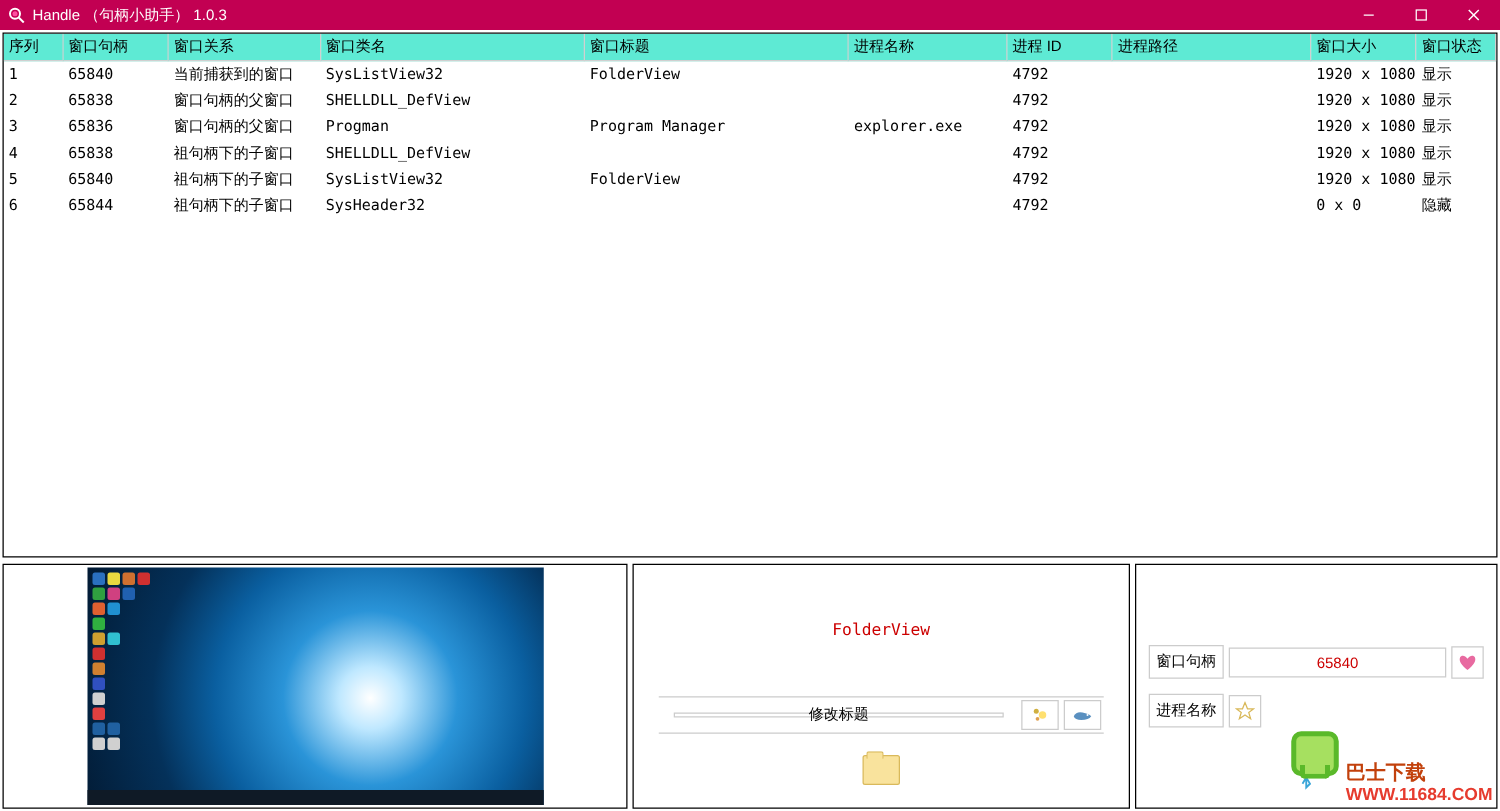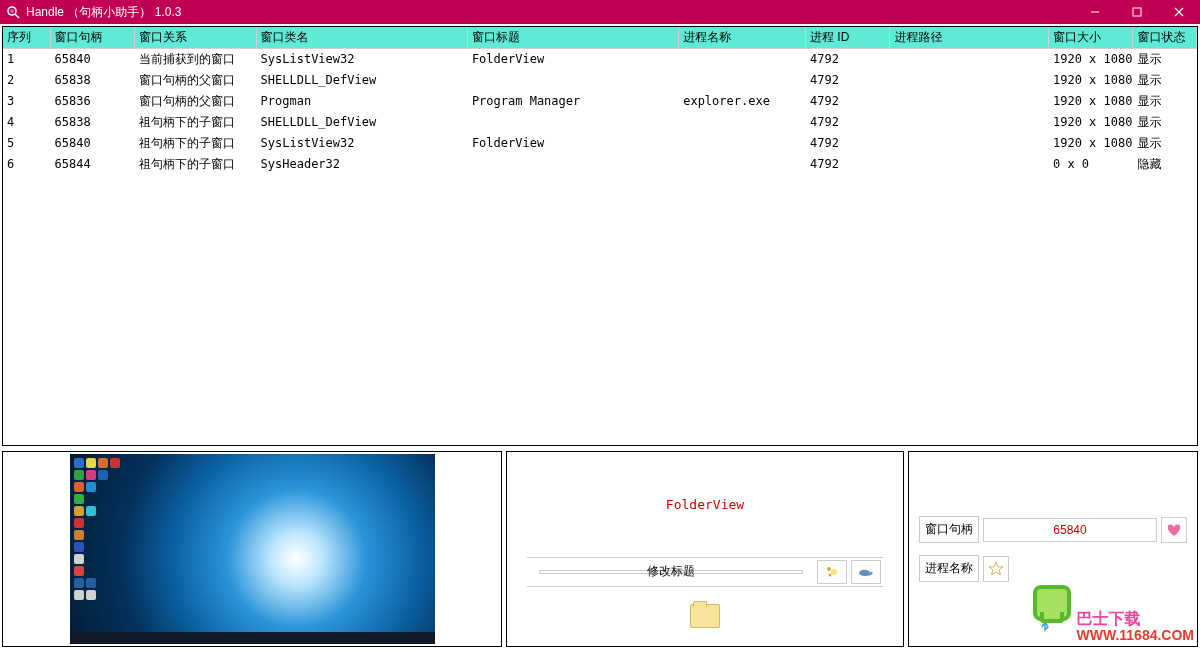--- a/index.html
+++ b/index.html
@@ -50,21 +50,21 @@
 .right-panel { width: 290px; border: 1px solid #000; margin: 2px; display: flex; flex-direction: column; justify-content: center; gap: 12px; padding: 30px 10px; }
 .field-row { display: flex; align-items: center; gap: 4px; }
 .field-label { width: 60px; text-align: center; border: 1px solid #ccc; padding: 4px 2px; font-size: 12px; }
 .field-value { flex: 1; text-align: center; border: 1px solid #ccc; padding: 4px 2px; color: #c00; font-size: 12px; }
 .field-icon { width: 26px; height: 26px; display: flex; align-items: center; justify-content: center; border: 1px solid #ccc; }
 
 .watermark { position: absolute; right: 6px; bottom: 6px; display: flex; align-items: center; gap: 6px; }
 .wm-box { width: 38px; height: 36px; border-radius: 8px; border: 4px solid #5ab92a; background: #a6e060; position: relative; }
 .wm-box::after { content: ''; position: absolute; left: 50%; bottom: -6px; width: 16px; height: 7px; background: #a6e060; border: 4px solid #5ab92a; border-top: none; transform: translateX(-50%); border-radius: 0 0 4px 4px; }
 .wm-text { display: flex; flex-direction: column; line-height: 1.1; }
-.wm-cn { color: #ec4899; font-size: 16px; font-weight: bold; margin-top: 48px; }
+.wm-cn { color: #c2410c; font-size: 16px; font-weight: bold; margin-top: 48px; }
 .wm-url { color: #e63b2e; font-size: 14px; font-family: Arial; font-weight: bold; }
 .wm-ble { position: absolute; right: 148px; bottom: 14px; color: #3aa5d8; font-size: 14px; }
 </style>
 </head>
 <body>
 
 <div class="titlebar">
   <span class="app-icon">
     <svg width="14" height="14" viewBox="0 0 14 14">
         <circle cx="6" cy="6" r="4" fill="none" stroke="#fff" stroke-width="1.6"></circle>

